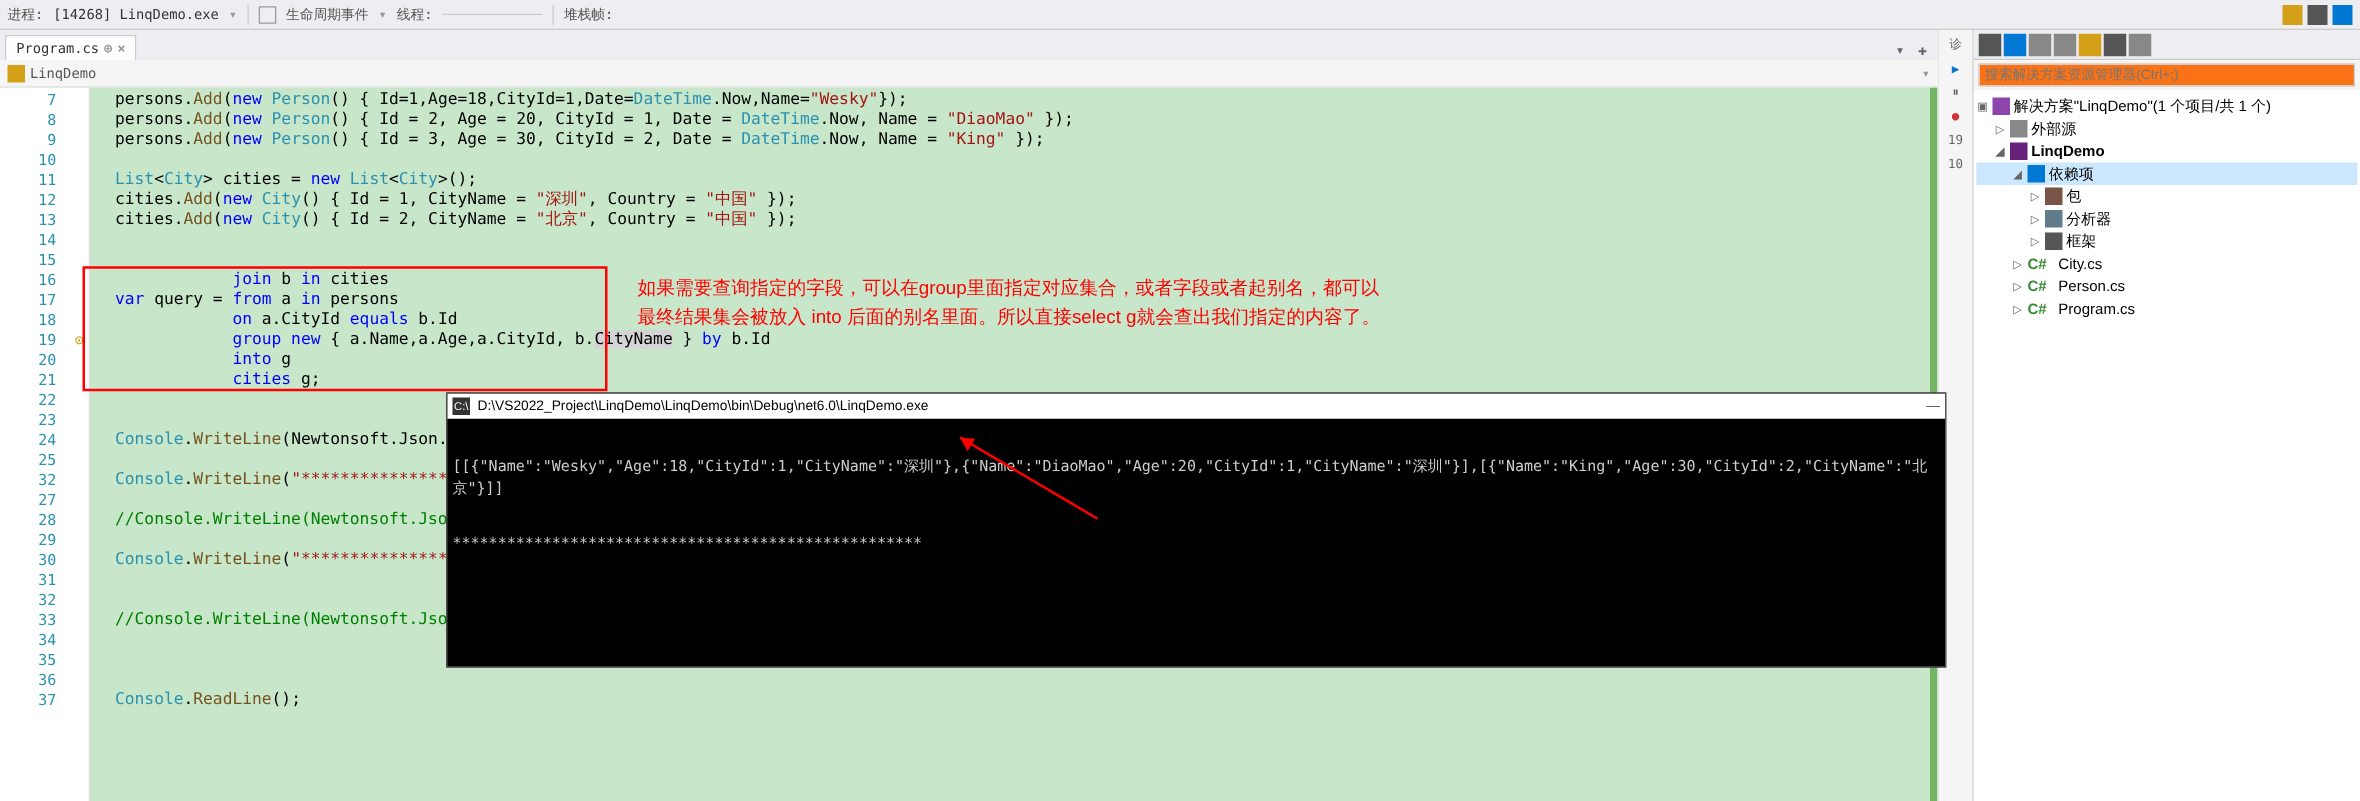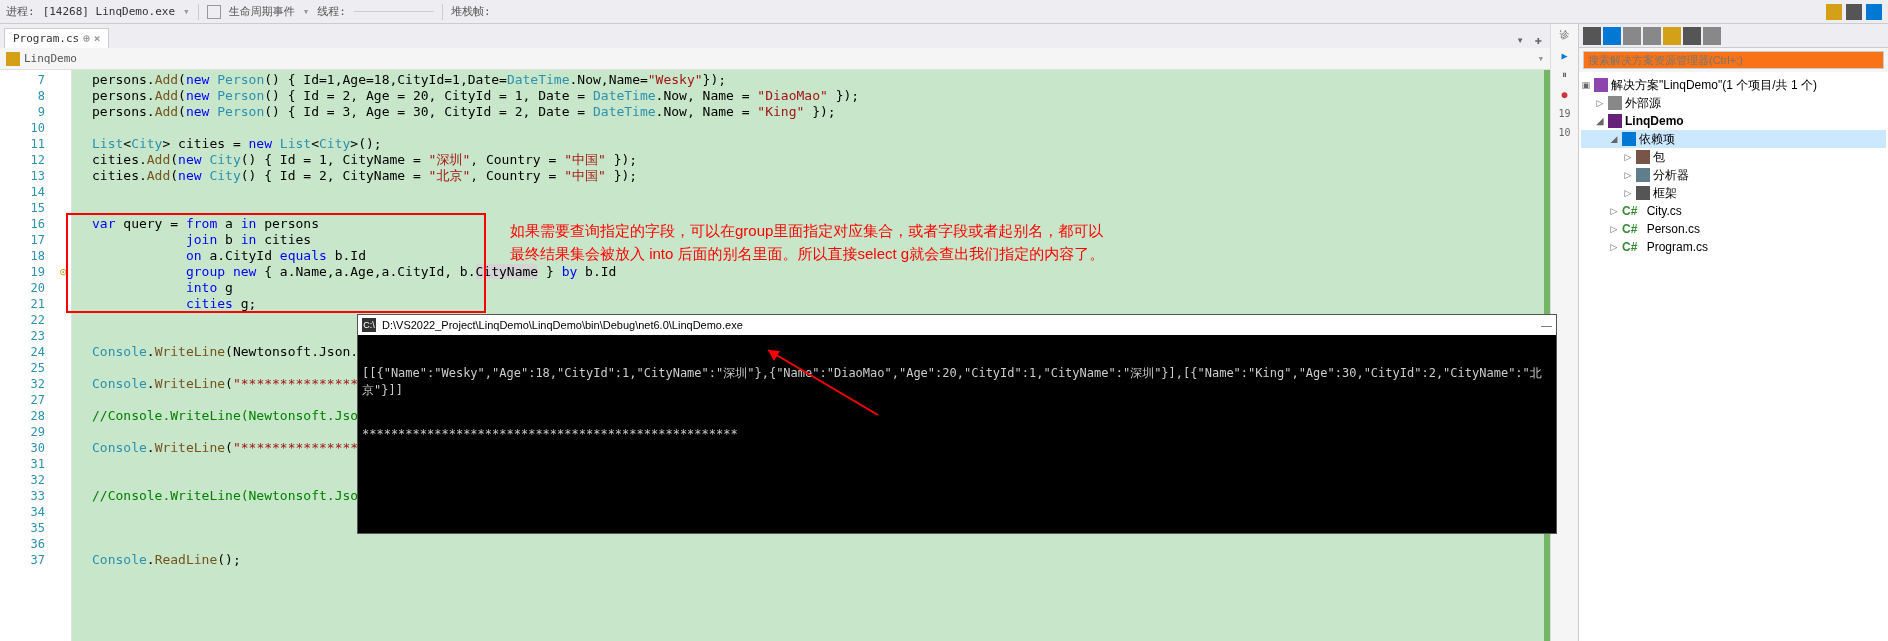--- a/index.html
+++ b/index.html
@@ -160,22 +160,22 @@
         <div class="margin-strip"></div>
 <div class="line"><span class="ident">persons.</span><span class="method">Add</span>(<span class="kw">new</span> <span class="type">Person</span>() { Id=<span class="num">1</span>,Age=<span class="num">18</span>,CityId=<span class="num">1</span>,Date=<span class="type">DateTime</span>.Now,Name=<span class="str">"Wesky"</span>});</div>
 <div class="line"><span class="ident">persons.</span><span class="method">Add</span>(<span class="kw">new</span> <span class="type">Person</span>() { Id = <span class="num">2</span>, Age = <span class="num">20</span>, CityId = <span class="num">1</span>, Date = <span class="type">DateTime</span>.Now, Name = <span class="str">"DiaoMao"</span> });</div>
 <div class="line"><span class="ident">persons.</span><span class="method">Add</span>(<span class="kw">new</span> <span class="type">Person</span>() { Id = <span class="num">3</span>, Age = <span class="num">30</span>, CityId = <span class="num">2</span>, Date = <span class="type">DateTime</span>.Now, Name = <span class="str">"King"</span> });</div>
 <div class="line"></div>
 <div class="line"><span class="type">List</span>&lt;<span class="type">City</span>&gt; cities = <span class="kw">new</span> <span class="type">List</span>&lt;<span class="type">City</span>&gt;();</div>
 <div class="line">cities.<span class="method">Add</span>(<span class="kw">new</span> <span class="type">City</span>() { Id = <span class="num">1</span>, CityName = <span class="str">"深圳"</span>, Country = <span class="str">"中国"</span> });</div>
 <div class="line">cities.<span class="method">Add</span>(<span class="kw">new</span> <span class="type">City</span>() { Id = <span class="num">2</span>, CityName = <span class="str">"北京"</span>, Country = <span class="str">"中国"</span> });</div>
 <div class="line"></div>
 <div class="line"></div>
+<div class="line">            <span class="kw">join</span> b <span class="kw">in</span> cities</div>
 <div class="line"><span class="kw">var</span> query = <span class="kw">from</span> a <span class="kw">in</span> persons</div>
-<div class="line">            <span class="kw">join</span> b <span class="kw">in</span> cities</div>
 <div class="line">            <span class="kw">on</span> a.CityId <span class="kw">equals</span> b.Id</div>
 <div class="line" style="position:relative"><span class="selection-bg" style="left:90px;width:320px;"></span>            <span class="kw">group new</span> { a.Name,a.Age,a.CityId, b.<span style="background:#d4d4d4">CityName</span> } <span class="kw">by</span> b.Id</div>
 <div class="line">            <span class="kw">into</span> g</div>
 <div class="line">            <span class="kw">cities</span> g;</div>
 <div class="line"></div>
 <div class="line"></div>
 <div class="line"><span class="type">Console</span>.<span class="method">WriteLine</span>(Newtonsoft.Json.<span class="type">JsonConvert</span>.Seri</div>
 <div class="line"></div>
 <div class="line"><span class="type">Console</span>.<span class="method">WriteLine</span>(<span class="str">"*********************************</span></div>
 <div class="line"></div>

